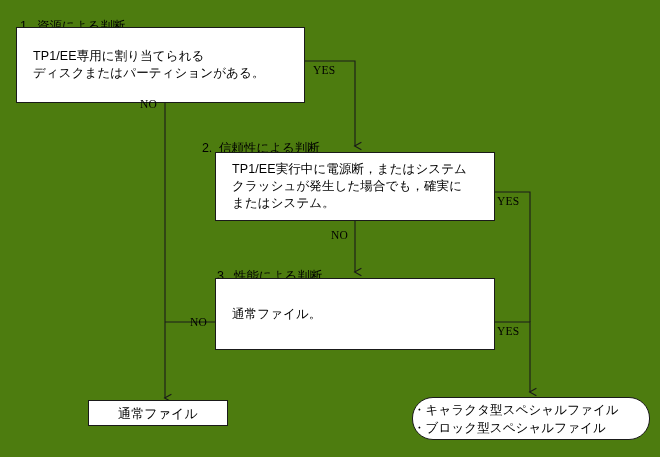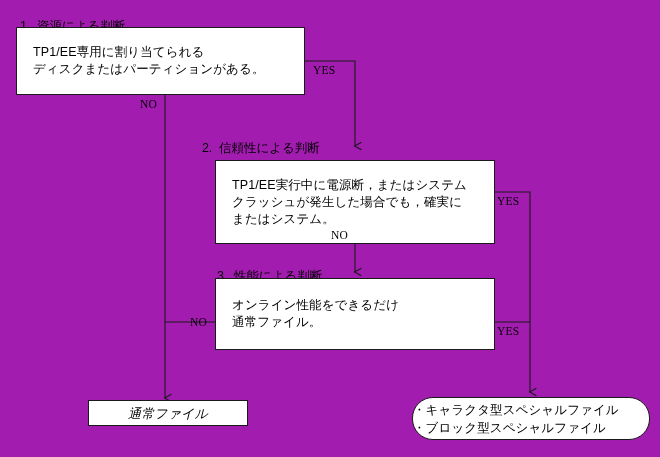--- a/index.html
+++ b/index.html
@@ -8,21 +8,21 @@
     background: #ffffff;
   }
   body {
     font-family: "Liberation Sans", "DejaVu Sans", sans-serif;
     color: #000000;
   }
   #canvas {
     position: relative;
     width: 660px;
     height: 457px;
-    background: #a21caf;
+    background: #4d7c0f;
     overflow: hidden;
   }
   #wires {
     position: absolute;
     left: 0;
     top: 0;
     width: 660px;
     height: 457px;
   }
   .node {
@@ -112,37 +112,36 @@
   </div>
 
   <div class="heading" style="left:188px; top:126px;">
     <span class="num">2.</span><span>信頼性による判断</span>
   </div>
 
   <div class="heading" style="left:203px; top:254px;">
     <span class="num">3.</span><span>性能による判断</span>
   </div>
 
-  <div class="node q-node" style="left:16px; top:27px; width:289px; height:68px;">
+  <div class="node q-node" style="left:16px; top:27px; width:289px; height:76px;">
     <div class="line">TP1/EE専用に割り当てられる</div>
     <div class="line">ディスクまたはパーティションがある。</div>
   </div>
 
-  <div class="node q-node" style="left:215px; top:160px; width:280px; height:84px;">
+  <div class="node q-node" style="left:215px; top:152px; width:280px; height:69px;">
     <div class="line">TP1/EE実行中に電源断，またはシステム</div>
     <div class="line">クラッシュが発生した場合でも，確実に</div>
     <div class="line">またはシステム。</div>
   </div>
 
   <div class="node q-node" style="left:215px; top:278px; width:280px; height:72px;">
-    <div class="line">オンライン性能をできるだけ</div>
     <div class="line">通常ファイル。</div>
   </div>
 
-  <div class="node result-center" style="left:88px; top:400px; width:160px; height:26px;font-style:italic;">
+  <div class="node result-center" style="left:88px; top:400px; width:140px; height:26px;">
     <div class="line">通常ファイル</div>
   </div>
 
   <div class="node result-left" style="left:412px; top:397px; width:238px; height:43px;">
     <div class="line">・キャラクタ型スペシャルファイル</div>
     <div class="line">・ブロック型スペシャルファイル</div>
   </div>
 
   <div class="edge-label" style="left:313px; top:64px;">YES</div>
 

